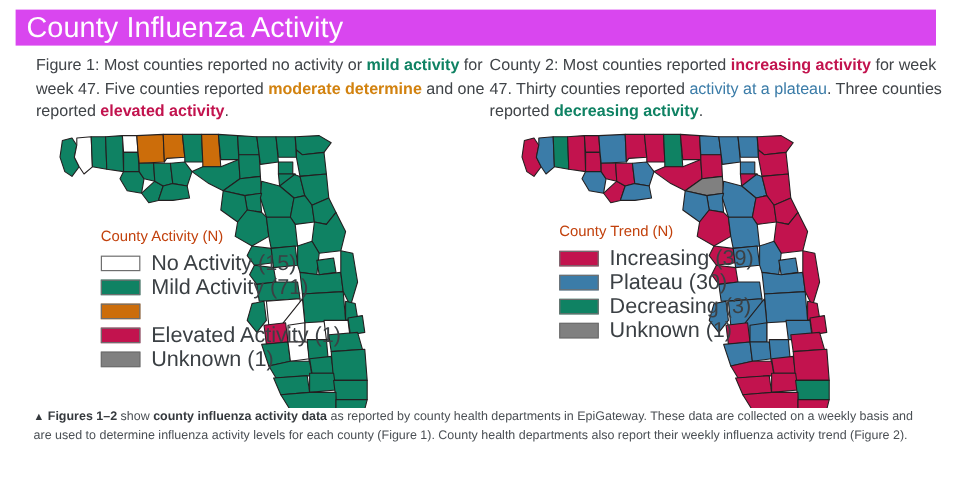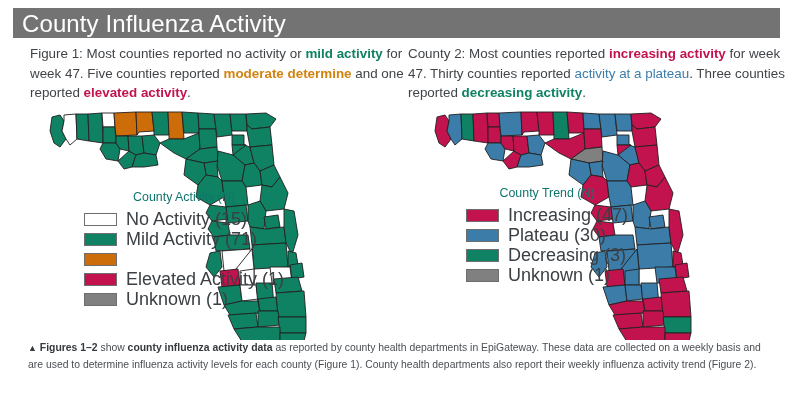--- a/index.html
+++ b/index.html
@@ -7,21 +7,21 @@
     width:801px;height:405px;
     background:#ffffff;
     font-family:"Liberation Sans", sans-serif;
     color:#3b4044;
     overflow:hidden;
     position:relative;
   }
   .topline{position:absolute;left:0;top:0;width:801px;height:3px;background:#ffffff;}
   .banner{
     position:absolute;left:13px;top:8px;width:767px;height:30px;
-    background:#737373;
+    background:#d946ef;
   }
   .banner-title{
     position:absolute;left:9px;top:1px;
     font-size:24px;font-weight:400;color:#ffffff;
     letter-spacing:.1px;line-height:29px;white-space:nowrap;
   }
   .col{position:absolute;top:44px;width:380px;}
   .col-left{left:30px;}
   .col-right{left:408px;}
   .caption{
@@ -35,21 +35,21 @@
   .b-plateau{color:#3b7ca8;font-weight:normal;}
   .b-decreasing{color:#0f8263;font-weight:bold;}
 
   .mapwrap{position:absolute;}
   .map1{left:40px;top:105px;}
   .map2{left:425px;top:105px;}
 
   .legend{position:absolute;}
   .legend1{left:84px;top:190px;}
   .legend2{left:466px;top:186px;}
-  .legend-title{font-size:12.4px;color:#0f766e;margin-bottom:6px;white-space:nowrap;text-align:center;}
+  .legend-title{font-size:12.4px;color:#c2410c;margin-bottom:6px;white-space:nowrap;}
   .legend-row{display:flex;align-items:center;height:18px;margin-bottom:2px;}
   .swatch{
     width:33px;height:13px;border:1px solid #6e6e6e;
     box-sizing:border-box;margin-right:9px;flex:none;
   }
   .legend-label{font-size:18px;color:#3b4044;white-space:nowrap;}
 
   .footnote{
     position:absolute;left:28px;top:340px;width:740px;
     font-size:10.4px;line-height:15.5px;color:#4a4f54;
@@ -245,21 +245,21 @@
       <path fill="#c2134e" d="M224 248 L240 240 L246 250 L262 246 L256 256 L236 260 L222 256 Z"></path>
     </g>
     <path fill="none" stroke="#231f20" stroke-width="1.1" d="M262 244 C258 258 244 266 226 266 C212 266 198 262 190 258"></path>
   </svg>
 </div>
 
 <div class="legend legend2">
   <div class="legend-title">County Trend (N)</div>
   <div class="legend-row">
     <span class="swatch" style="background:#c2134e"></span>
-    <span class="legend-label">Increasing (47)</span>
+    <span class="legend-label">Increasing (39)</span>
   </div>
   <div class="legend-row">
     <span class="swatch" style="background:#3b7ca8"></span>
     <span class="legend-label">Plateau (30)</span>
   </div>
   <div class="legend-row">
     <span class="swatch" style="background:#0f8263"></span>
     <span class="legend-label">Decreasing (3)</span>
   </div>
   <div class="legend-row">

